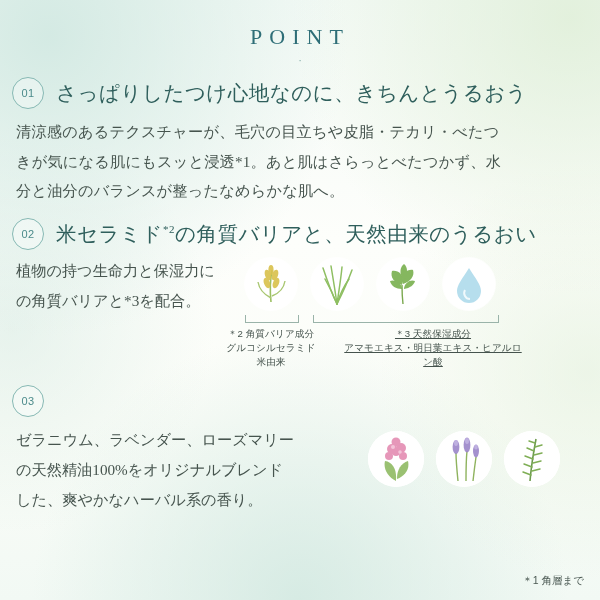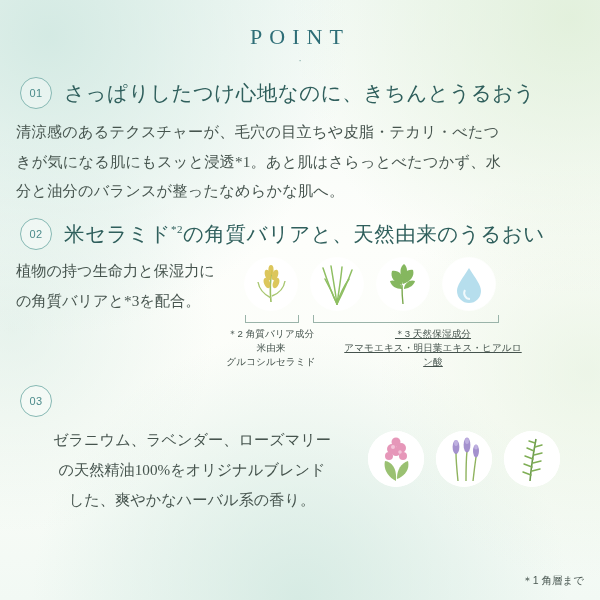--- a/index.html
+++ b/index.html
@@ -43,21 +43,21 @@
     font-size: 11px;
     line-height: 10px;
     margin-top: 5px;
     margin-bottom: 2px;
   }
 
   
   .sec-head {
     display: flex;
     align-items: center;
-    padding-left: 20px;
+    padding-left: 12px;
     margin-top: 12px;
   }
   .num-circle {
     flex: 0 0 auto;
     width: 30px;
     height: 30px;
     border: 1px solid #87b9b4;
     border-radius: 50%;
     color: #4c8b8b;
     font-size: 11px;
@@ -153,21 +153,20 @@
     letter-spacing: 0.1px;
     font-family: "Liberation Sans", sans-serif;
   }
   .n1 { width: 112px; margin-left: -30px; }
   .n2 { width: 184px; text-decoration: underline; }
 
   
   .sec3-wrap {
     display: flex;
     padding: 8px 14px 0 16px;
-    text-align: center;
   }
   .sec3-left {
     width: 352px;
     flex: 0 0 auto;
     font-size: 15.2px;
     line-height: 2.0;
     color: #46544e;
   }
   .sec3-right {
     flex: 1 1 auto;
@@ -284,22 +283,22 @@
       </div>
 
       <div class="brackets">
         <div class="bracket bk1"></div>
         <div class="bracket bk2"></div>
       </div>
 
       <div class="note-row">
         <div class="note n1">
           <div>＊2 角質バリア成分</div>
+          <div>グルコシルセラミド</div>
           <div>米由来</div>
-          <div>グルコシルセラミド</div>
         </div>
         <div class="note n2">
           <div>＊3 天然保湿成分</div>
           <div>アマモエキス・明日葉エキス・ヒアルロン酸</div>
         </div>
       </div>
     </div>
   </div>
 
   <div class="sec-head" style="margin-top:16px;gap:40px;">

